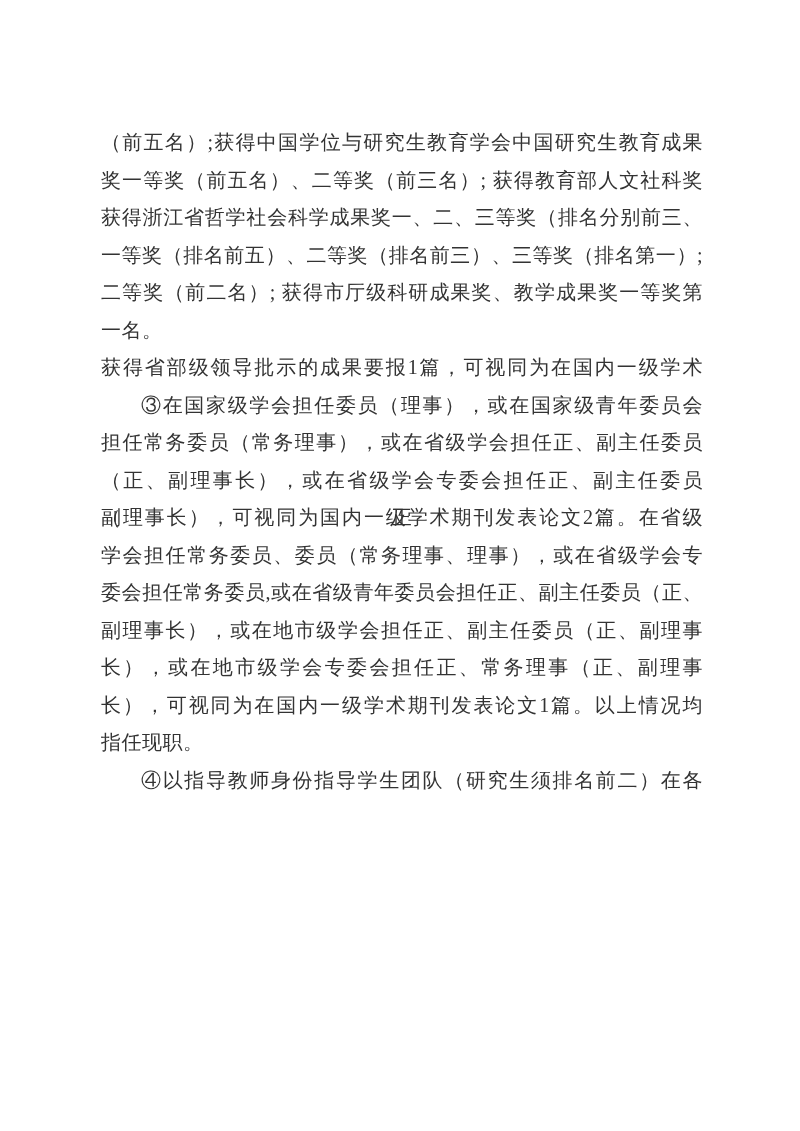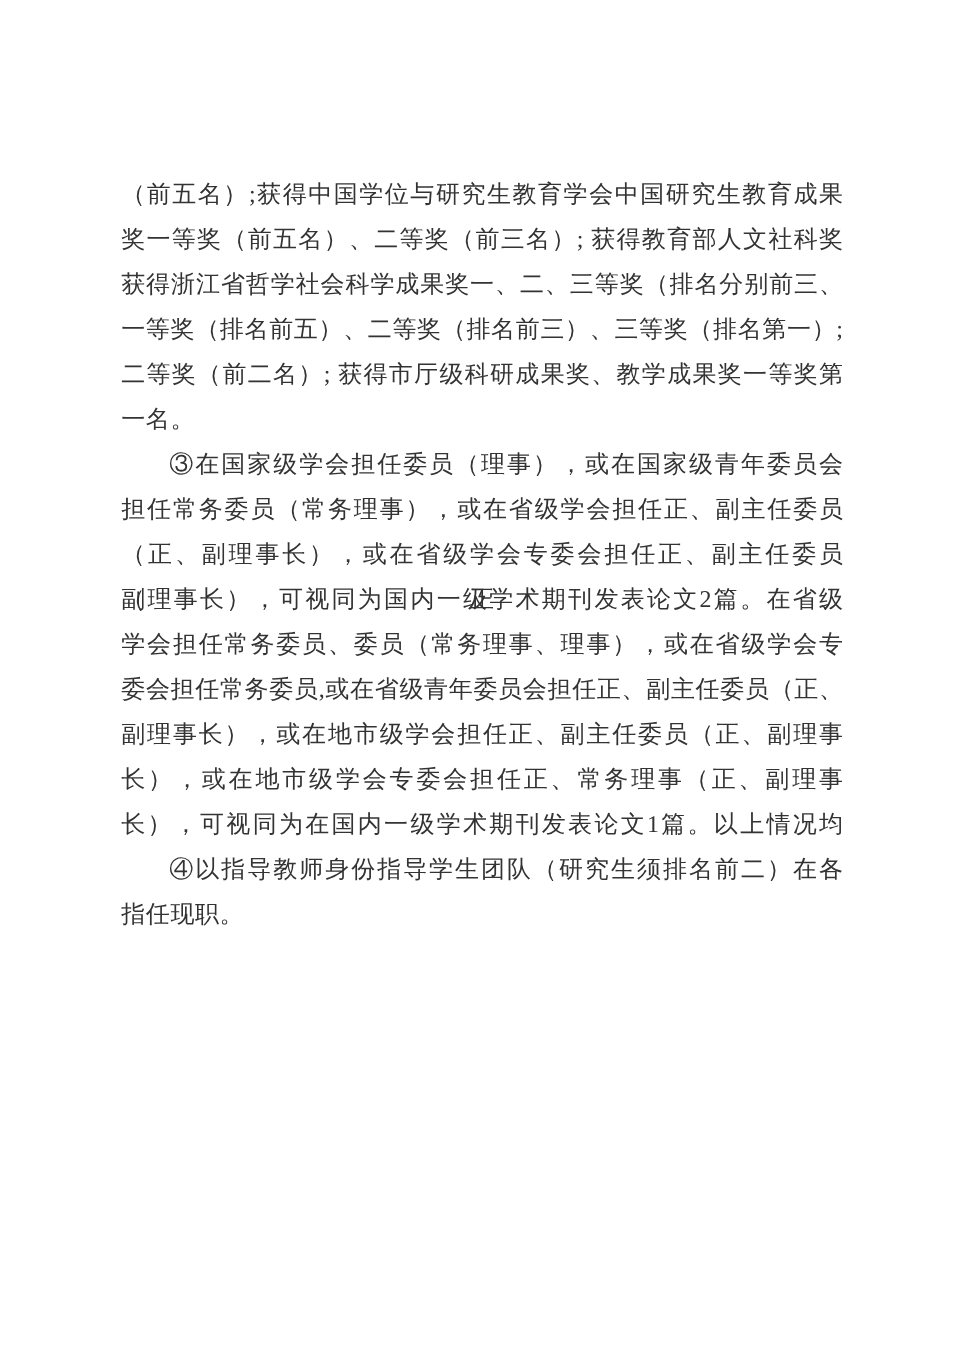--- a/index.html
+++ b/index.html
@@ -7,21 +7,20 @@
     padding: 0;
     background: #ffffff;
   }
   .page {
     position: relative;
     width: 800px;
     height: 911px;
     background: #ffffff;
     overflow: hidden;
     font-family: "Liberation Serif", "DejaVu Serif", serif;
-    margin-top: 20px;
   }
   .text-block {
     position: absolute;
     left: 101px;
     top: 124px;
     width: 602px;
   }
   .line {
     font-size: 20px;
     line-height: 37.5px;
@@ -54,26 +53,27 @@
 <body>
 
 <div class="page">
   <div class="text-block">
     <div class="line">（前五名）;获得中国学位与研究生教育学会中国研究生教育成果</div>
     <div class="line">奖一等奖（前五名）、二等奖（前三名）; 获得教育部人文社科奖</div>
     <div class="line">获得浙江省哲学社会科学成果奖一、二、三等奖（排名分别前三、</div>
     <div class="line">一等奖（排名前五）、二等奖（排名前三）、三等奖（排名第一）;</div>
     <div class="line">二等奖（前二名）; 获得市厅级科研成果奖、教学成果奖一等奖第</div>
     <div class="line last">一名。</div>
+    <div class="line">获得省部级领导批示的成果要报1篇，可视同为在国内一级学术</div>
     <div class="line indent">③在国家级学会担任委员（理事），或在国家级青年委员会</div>
     <div class="line">担任常务委员（常务理事），或在省级学会担任正、副主任委员</div>
     <div class="line">（正、副理事长），或在省级学会专委会担任正、副主任委员（正、</div>
     <div class="line">副理事长），可视同为国内一级学术期刊发表论文2篇。在省级</div>
     <div class="line">学会担任常务委员、委员（常务理事、理事），或在省级学会专</div>
     <div class="line">委会担任常务委员,或在省级青年委员会担任正、副主任委员（正、</div>
     <div class="line">副理事长），或在地市级学会担任正、副主任委员（正、副理事</div>
     <div class="line">长），或在地市级学会专委会担任正、常务理事（正、副理事</div>
     <div class="line">长），可视同为在国内一级学术期刊发表论文1篇。以上情况均</div>
+    <div class="line last">指任现职。</div>
     <div class="line indent">④以指导教师身份指导学生团队（研究生须排名前二）在各</div>
-    <div class="line last">指任现职。</div>
   </div>
   <div class="page-number">- 30 -</div>
 </div>
 
 </body></html>

